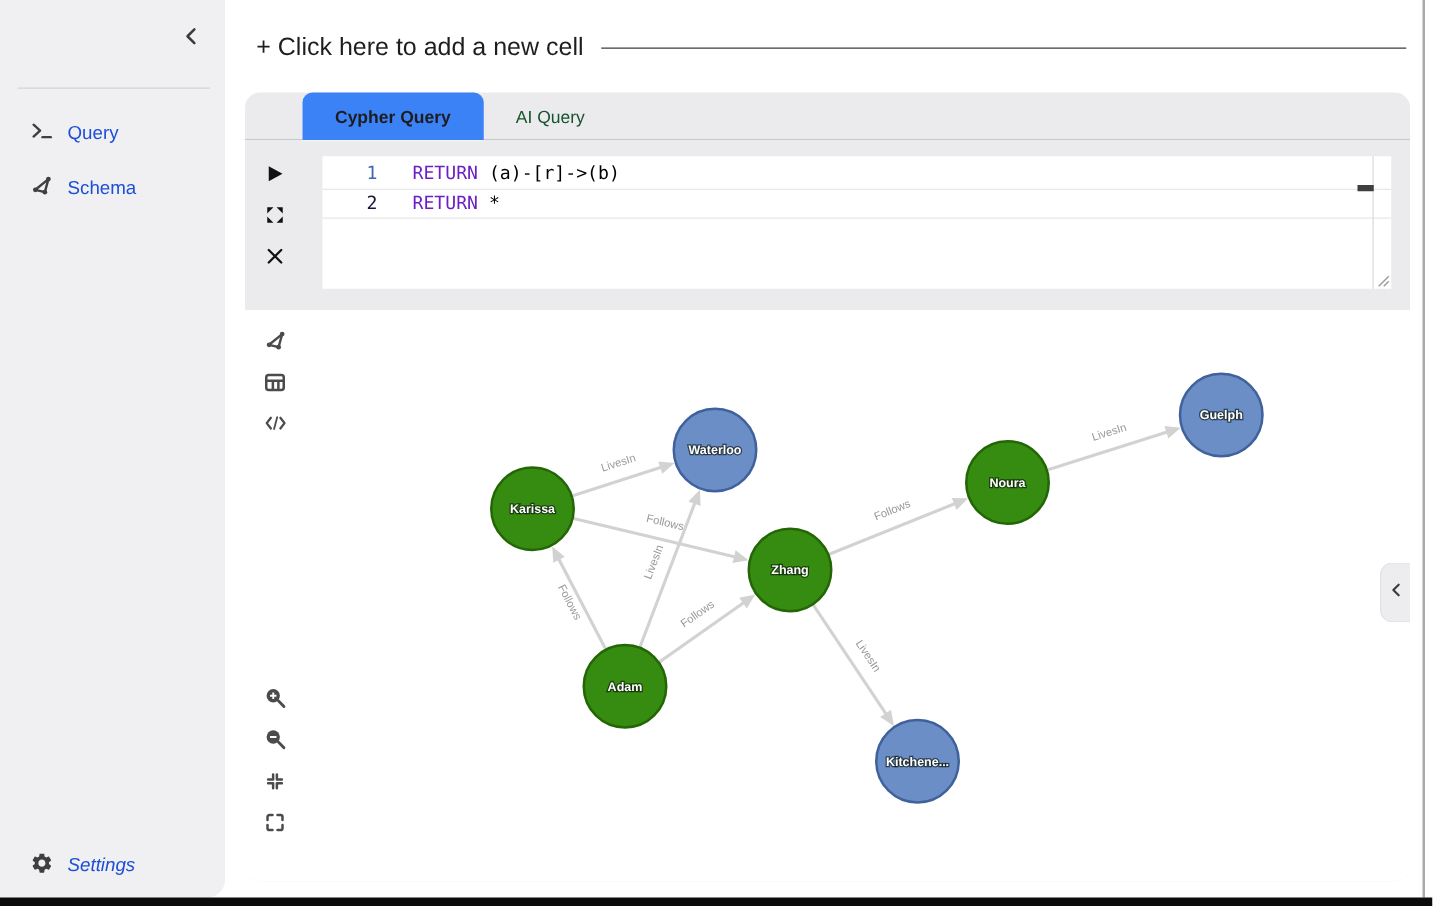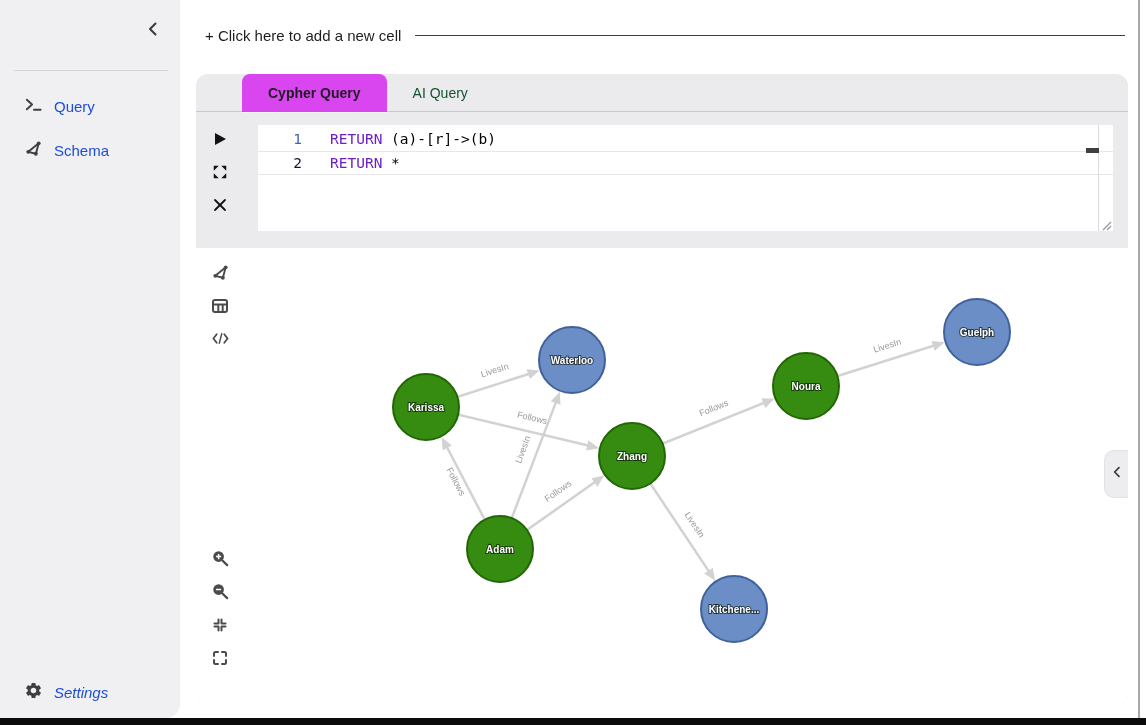--- a/index.html
+++ b/index.html
@@ -15,31 +15,31 @@
                   border-top:1px solid #d4d4d7; }
   .side-nav { position:absolute; top:84px; left:0; right:0; }
   .side-footer { position:absolute; bottom:4px; left:0; right:0;font-style:italic; }
   .side-item { display:flex; align-items:center; gap:11px; height:44px; padding-left:24px;
                font-size:15px; color:#1d4ed8; cursor:pointer; }
   .side-item svg { flex:0 0 auto; }
 
   
   .main { position:absolute; left:180px; top:0; right:0; bottom:7px; background:#fff; }
   .add-cell { position:absolute; top:27px; left:25px; right:21px; display:flex; align-items:center; }
-  .add-cell-label { font-size:15px; color:#1e1e1e; white-space:nowrap; cursor:pointer; }
+  .add-cell-label { font-size:20px; color:#1e1e1e; white-space:nowrap; cursor:pointer; }
   .add-cell-line { flex:1; margin-left:14px; border-top:1.5px solid #3d3d3d; }
 
   
   .cell { position:absolute; top:74px; left:16px; width:932px; height:631px;
           background:#ebebed; border-radius:12px; }
   .tabbar { position:absolute; top:0; left:0; right:0; height:38px; padding-left:46px;
             display:flex; border-bottom:1px solid #c9c9cc; border-radius:12px 12px 0 0; }
   .tab { height:38px; display:flex; align-items:center; padding:0 26px; font-size:14px;
          color:#14532d; cursor:pointer; border-radius:8px 8px 0 0; }
-  .tab.active { background:#d946ef; color:#1d1d1f; font-weight:bold;
+  .tab.active { background:#3b82f6; color:#1d1d1f; font-weight:bold;
                 box-shadow:0 1px 0 #f5f5f6; }
 
   .cell-gutter-icons { position:absolute; top:0; left:0; width:62px; }
   .gut-btn { position:absolute; left:14px; width:20px; height:20px; background:none; border:none;
              cursor:pointer; color:#161616; }
 
   
   .editor { position:absolute; top:51px; left:62px; right:15px; height:106px; background:#fff;
             font-family:"DejaVu Sans Mono","Liberation Mono",monospace; font-size:14.5px; }
   .cm-row { position:relative; display:flex; height:24px; line-height:22px;

